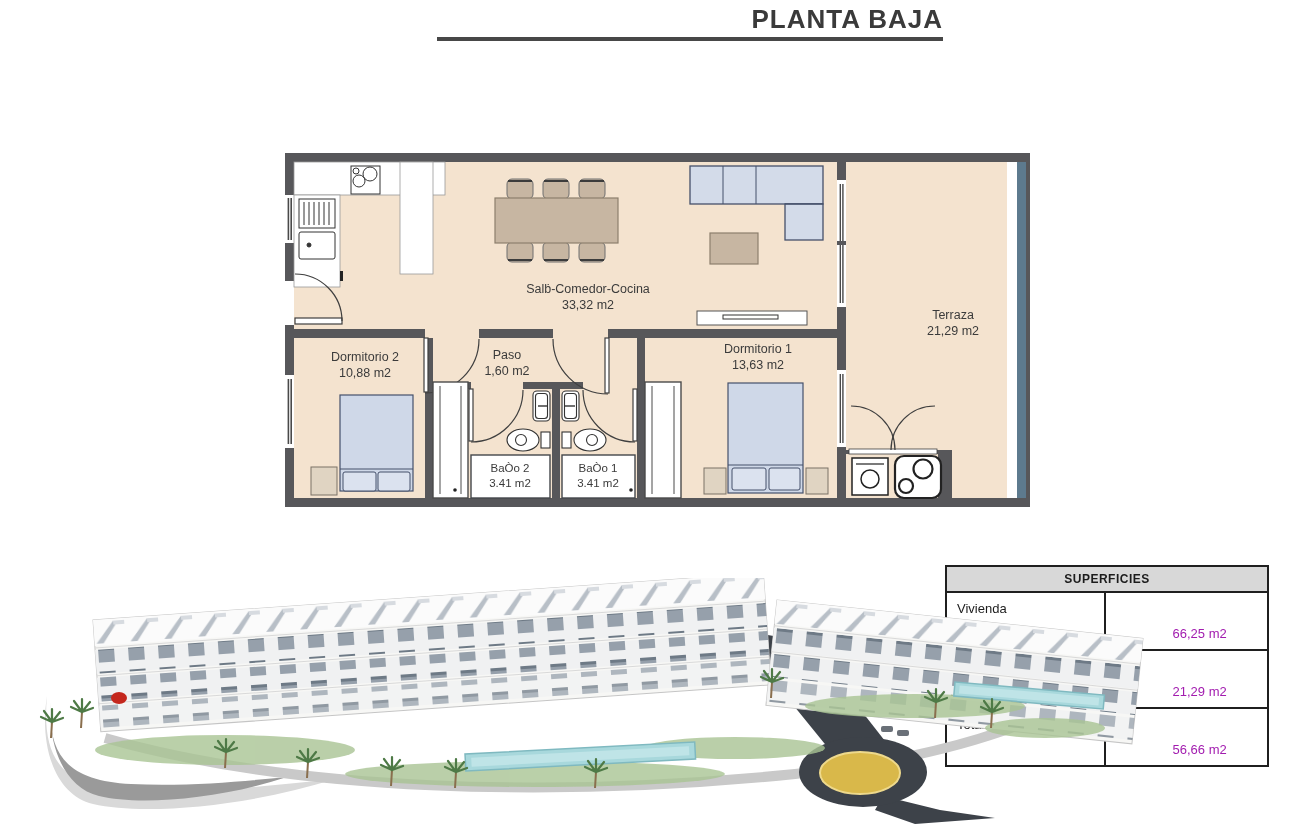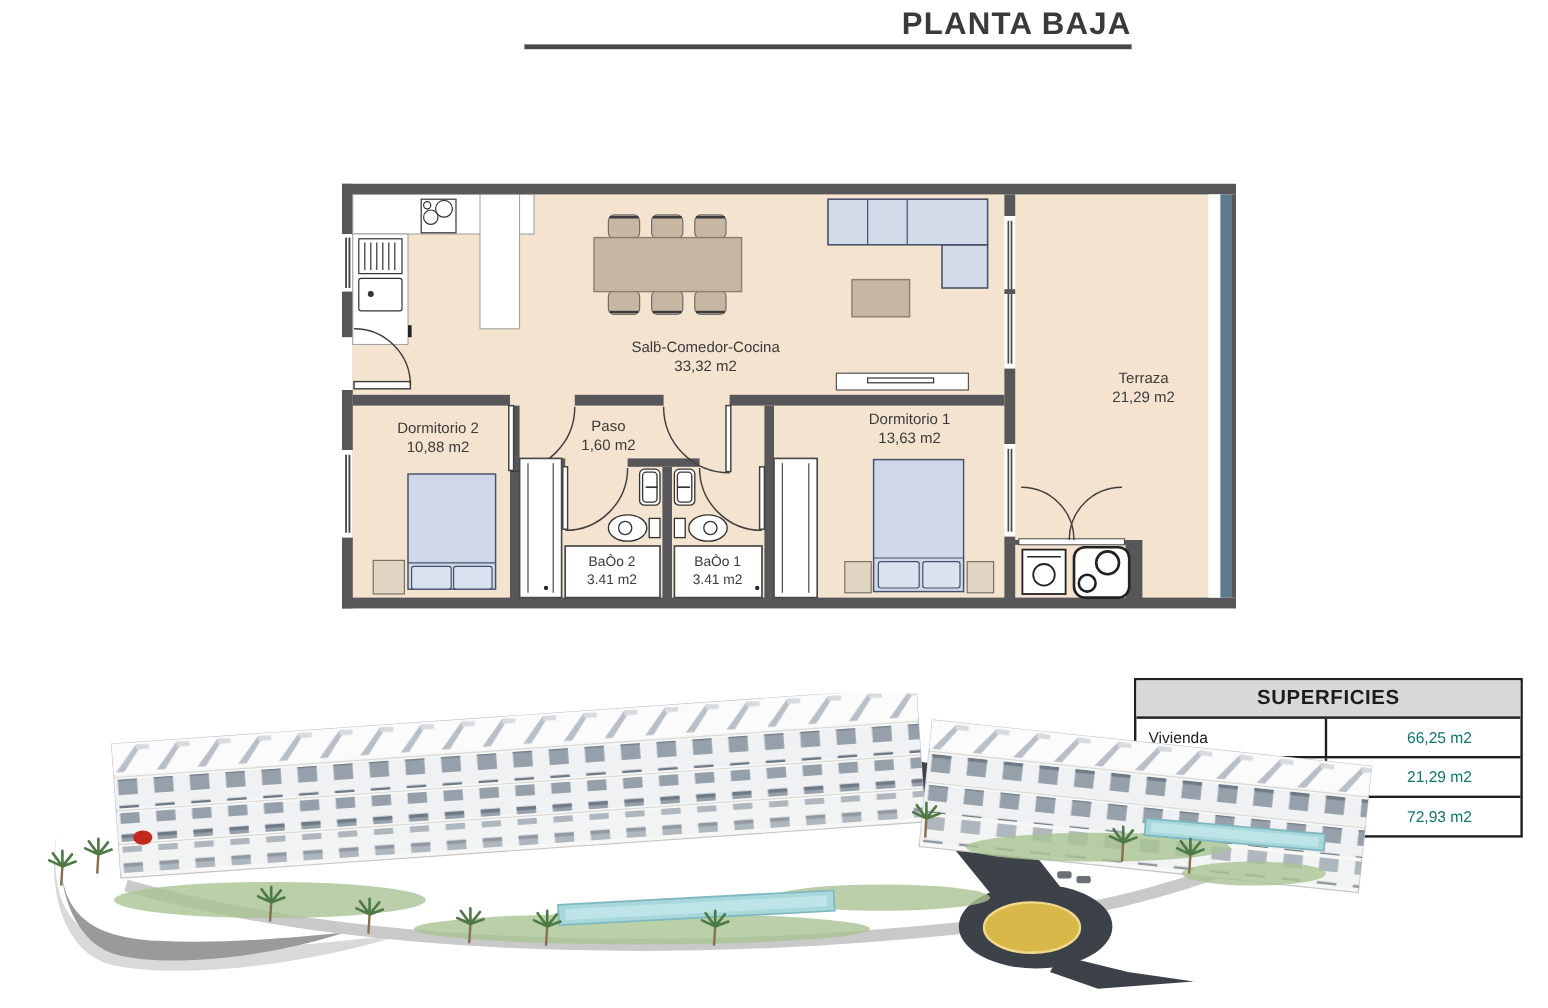--- a/index.html
+++ b/index.html
@@ -10,25 +10,25 @@
   .title-wrap{position:absolute;left:437px;top:4px;width:506px;text-align:right;}
   .title{font-size:26px;font-weight:bold;color:#3a3a3a;letter-spacing:1px;}
   .title-underline{position:absolute;left:437px;top:37px;width:506px;height:4px;background:#474747;}
   .plan-wrap{position:absolute;left:285px;top:153px;width:745px;height:355px;}
   svg text{font-family:"Liberation Sans", sans-serif;fill:#3b3b3b;}
   .room-name{font-size:12.5px;}
   .room-area{font-size:12.5px;}
   .bath-name,.bath-area{font-size:11.5px;}
   .sup-table{position:absolute;left:945px;top:565px;width:320px;border:2px solid #1f1f1f;background:#fff;}
   .sup-header{background:#d8d8d8;border-bottom:2px solid #1f1f1f;text-align:center;
-    font-weight:bold;font-size:17px;color:#1c1c1c;padding:5px 0;letter-spacing:.5px;}
+    font-weight:bold;font-size:12px;color:#1c1c1c;padding:5px 0;letter-spacing:.5px;}
   .sup-row{display:flex;border-bottom:2px solid #1f1f1f;align-items:stretch;gap:26px;}
   .sup-row:last-child{border-bottom:none;}
   .sup-label{width:46%;padding:8px 0 8px 10px;font-size:13px;color:#1c1c1c;border-right:2px solid #1f1f1f;}
-  .sup-value{flex:1;text-align:center;padding:8px 0;font-size:13px;color:#0f766e;}
+  .sup-value{flex:1;text-align:center;padding:8px 0;font-size:13px;color:#a21caf;margin-top:25px;}
   .render-wrap{position:absolute;left:35px;top:578px;width:1220px;height:258px;}
 </style>
 </head>
 <body>
 
 <div class="title-wrap">
   <div class="title">PLANTA BAJA</div>
 </div>
 <div class="title-underline"></div>
 
@@ -232,21 +232,21 @@
   <div class="sup-row">
     <div class="sup-label">Vivienda</div>
     <div class="sup-value">66,25 m2</div>
   </div>
   <div class="sup-row">
     <div class="sup-label">Terraza</div>
     <div class="sup-value">21,29 m2</div>
   </div>
   <div class="sup-row">
     <div class="sup-label">Total</div>
-    <div class="sup-value">72,93 m2</div>
+    <div class="sup-value">56,66 m2</div>
   </div>
 </div>
 
 <div class="render-wrap">
 <svg viewBox="0 0 1220 258" width="1220" height="258">
   <defs>
     <pattern id="winpat" width="30" height="24" patternUnits="userSpaceOnUse">
       <rect width="30" height="24" fill="#f0f1f2"></rect>
       <rect x="3" y="4" width="16" height="15" fill="#96a0ab"></rect>
       <rect x="3" y="4" width="16" height="3" fill="#6e7a86"></rect>

